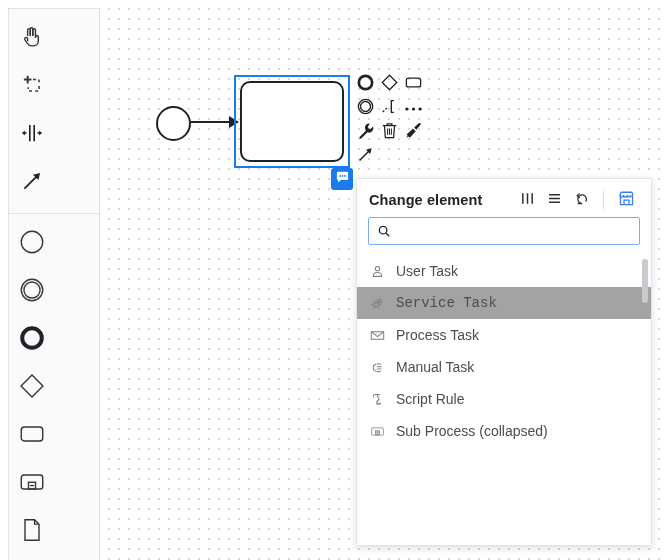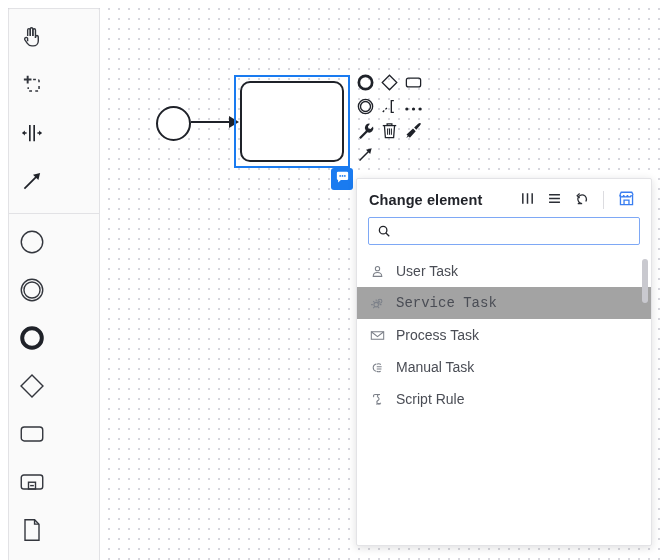--- a/index.html
+++ b/index.html
@@ -391,18 +391,28 @@
         <span class="li-icon">
           <svg width="15" height="15" viewBox="0 0 16 16" fill="none" stroke="#7c8089" stroke-width="1.1">
             <path d="M10.6 2.6c-2.6 0-3.4 1.6-2.2 2.8 1.2 1.2 2 2.4.4 3.4-1.6 1-2.2 2.2-.8 3.2 1 .7 2.6.6 3.6-.4"></path>
             <path d="M10.6 2.6H5.8c-2 0-2.8 1.6-1.6 2.8M6.4 12.9h4.8"></path>
           </svg>
         </span>
         <span>Script Rule</span>
       </div>
 
 
+      <div class="list-item">
+        <span class="li-icon">
+          <svg width="15" height="15" viewBox="0 0 16 16" fill="none" stroke="#9aa0a8" stroke-width="1.1">
+            <rect x="1.8" y="4" width="12.4" height="8" rx="1.2"></rect>
+            <rect x="6" y="7.4" width="4" height="3.6" stroke="#7c8089"></rect>
+            <path d="M8 8.2v2M7 9.2h2" stroke="#7c8089" stroke-width=".9"></path>
+          </svg>
+        </span>
+        <span>Sub Process (collapsed)</span>
+      </div>
 
       <div class="scroll-thumb"></div>
     </div>
   </div>
 
 </div>
 
 </body></html>

